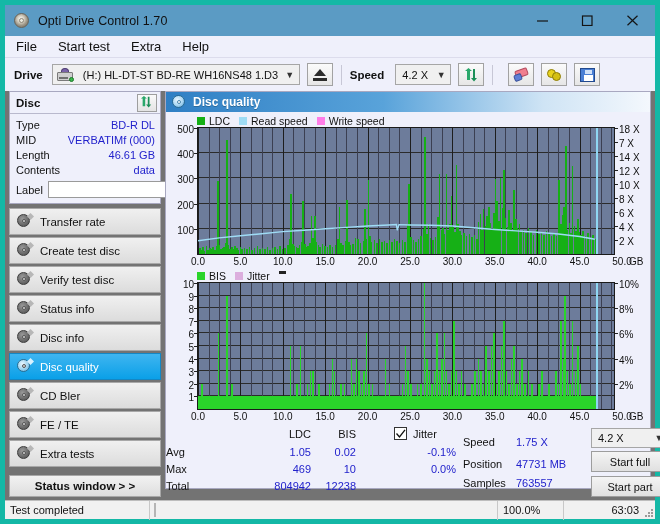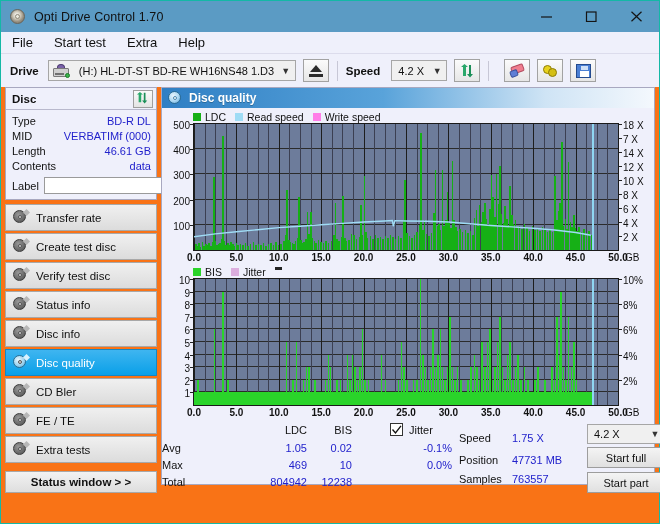--- a/index.html
+++ b/index.html
@@ -4,21 +4,21 @@
 <style>
   html,body{margin:0;padding:0;}
   body{
     width:660px;height:524px;overflow:hidden;
     font-family:"Liberation Sans", sans-serif;
     font-size:11px;
     background:#eff0fb;
     -webkit-font-smoothing:none;
   }
   .app{position:relative;width:660px;height:524px;box-sizing:border-box;
-       border:1px solid #14b8a6;background:#f97316;}
+       border:5px solid #14b8a6;background:#737373;}
 
   
   .titlebar{height:31px;background:#5b9bc4;display:flex;align-items:center;
             padding:0 0 0 8px;box-sizing:border-box;}
   .title-icon{width:18px;height:18px;margin-right:7px;flex:0 0 auto;position:relative;}
   .title-icon .disc{position:absolute;left:1px;top:1px;width:15px;height:15px;border-radius:50%;
       background:radial-gradient(circle at 45% 40%,#fefefe 0%,#d7d2c4 30%,#9a9384 60%,#6e675a 100%);
       border:1px solid #6a6458;box-sizing:border-box;}
   .title-icon .hole{position:absolute;left:6px;top:6px;width:5px;height:5px;border-radius:50%;
       background:#eceadf;border:1px solid #8d8778;box-sizing:border-box;}
@@ -146,21 +146,21 @@
   .plot .gh{position:absolute;left:0;right:0;height:1px;background:#2b2b2b;}
   .plot .gv{position:absolute;top:0;bottom:0;width:1px;background:#3b3f52;}
   .plot .gvm{position:absolute;top:0;bottom:0;width:1px;background:#1e1e1e;}
   .bar{position:absolute;bottom:0;background:#16b016;}
   .bar.bis{background:#2ad42a;}
   .vline{position:absolute;top:0;bottom:0;width:2px;background:#8fd6f2;}
   .r2axis{width:31px;flex:0 0 auto;position:relative;}
   .r2axis .yt{position:absolute;left:4px;font-size:10px;color:#111;transform:translateY(-50%);white-space:nowrap;}
   .r2axis .tick{position:absolute;left:0;width:3px;height:1px;background:#222;}
   .xaxis{position:relative;height:14px;margin-left:27px;}
-  .xaxis .xt{position:absolute;font-size:10px;color:#111;transform:translateX(-50%);top:1px;white-space:nowrap;font-weight:bold;}
+  .xaxis .xt{position:absolute;font-size:10px;color:#111;transform:translateX(-50%);top:1px;white-space:nowrap;}
   .xunit{position:absolute;font-size:10px;color:#111;top:1px;}
 
   
   .stats{position:relative;flex:1 1 auto;padding-left:8px;}
   .stats .sl{position:absolute;font-size:11px;color:#111;}
   .stats .sv{position:absolute;font-size:11px;color:#2222cc;text-align:right;}
   .chk{position:absolute;width:13px;height:13px;background:#fff;border:1px solid #333;box-sizing:border-box;}
   .chk svg{position:absolute;left:1px;top:1px;}
   .btn{position:absolute;background:linear-gradient(#f4f4f4,#e0e0e0);border:1px solid #9d9d9d;
        box-sizing:border-box;font-size:11px;color:#111;display:flex;align-items:center;justify-content:center;}
@@ -987,13 +987,29 @@
         <span class="combo small" style="left:425px;top:4px;width:78px;height:20px">
           <span class="cv">4.2 X</span>
           <span class="arrow">▼</span>
         </span>
         <span class="btn" style="left:425px;top:27px;width:78px;height:21px">Start full</span>
         <span class="btn" style="left:425px;top:52px;width:78px;height:21px">Start part</span>
       </div>
     </div>
   </div>
 
+  <div class="statusbar">
+    <span class="sb-text">Test completed</span>
+    <span class="sb-prog">
+      <span class="track"><span class="fill" id="pfill" style="width: 100%;"></span></span>
+    </span>
+    <span class="sb-pct">100.0%</span>
+    <span class="sb-time">63:03</span>
+    <span class="grip">
+      <i style="right:0;bottom:0"></i>
+        <i style="right:3px;bottom:0"></i>
+        <i style="right:6px;bottom:0"></i>
+      <i style="right:0;bottom:3px"></i>
+        <i style="right:3px;bottom:3px"></i>
+        <i style="right:0;bottom:6px"></i>
+    </span>
+  </div>
 </div>
 
 </body></html>

